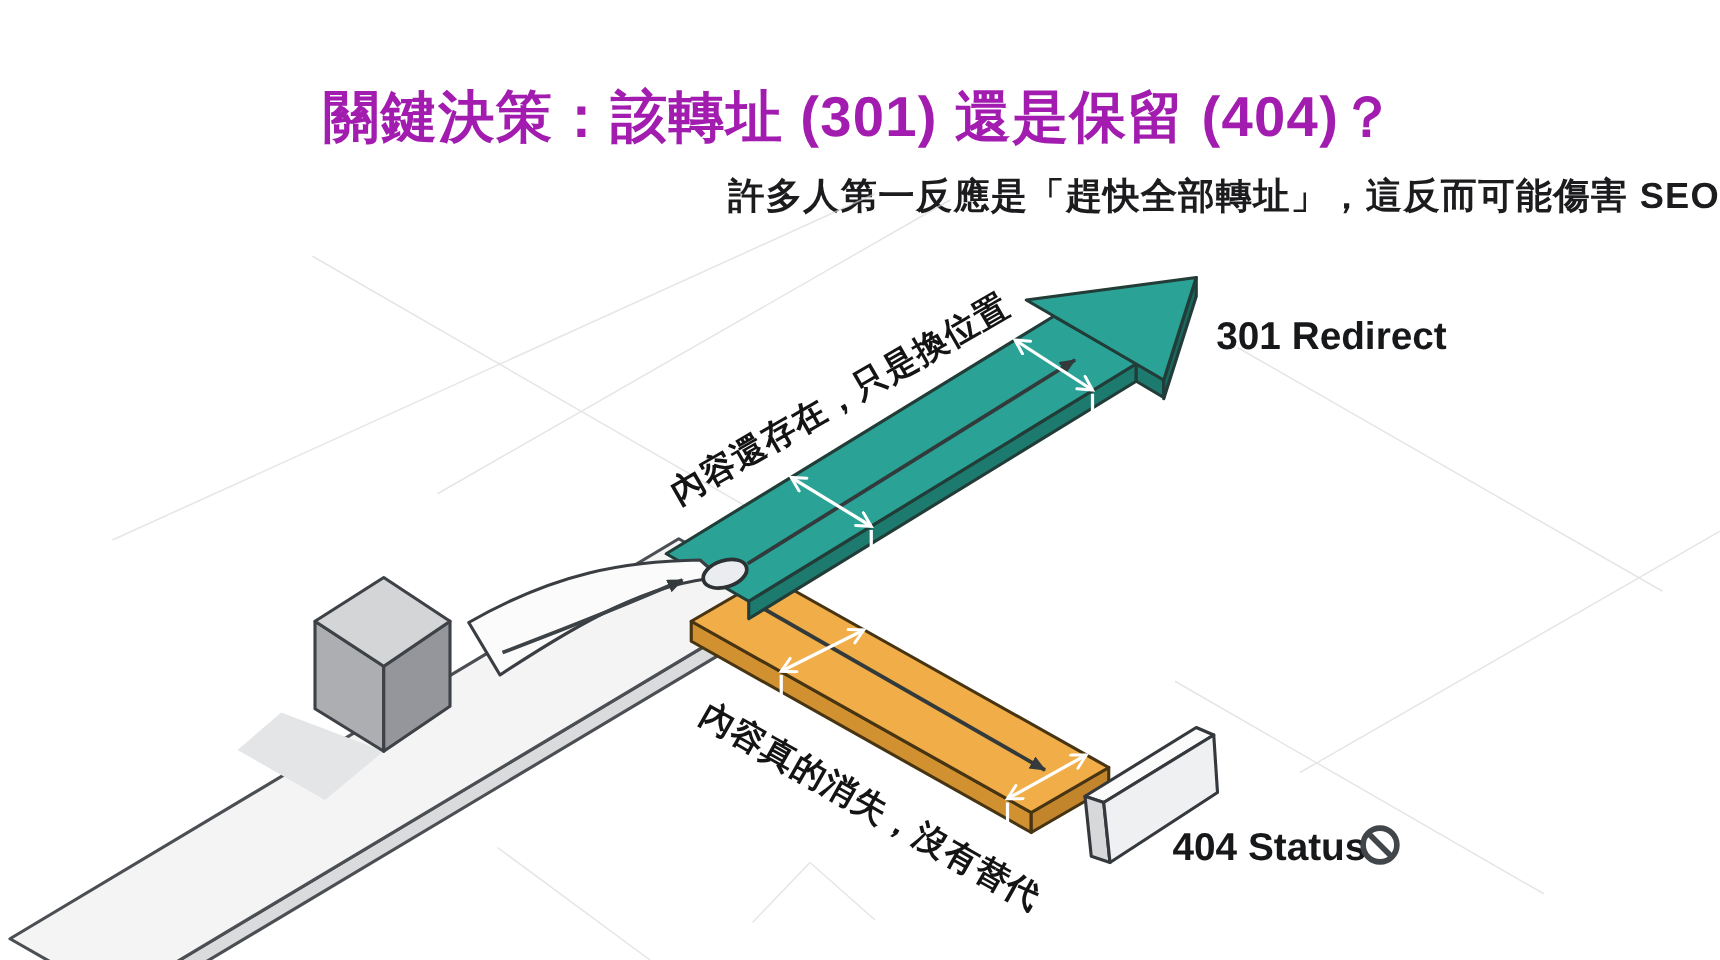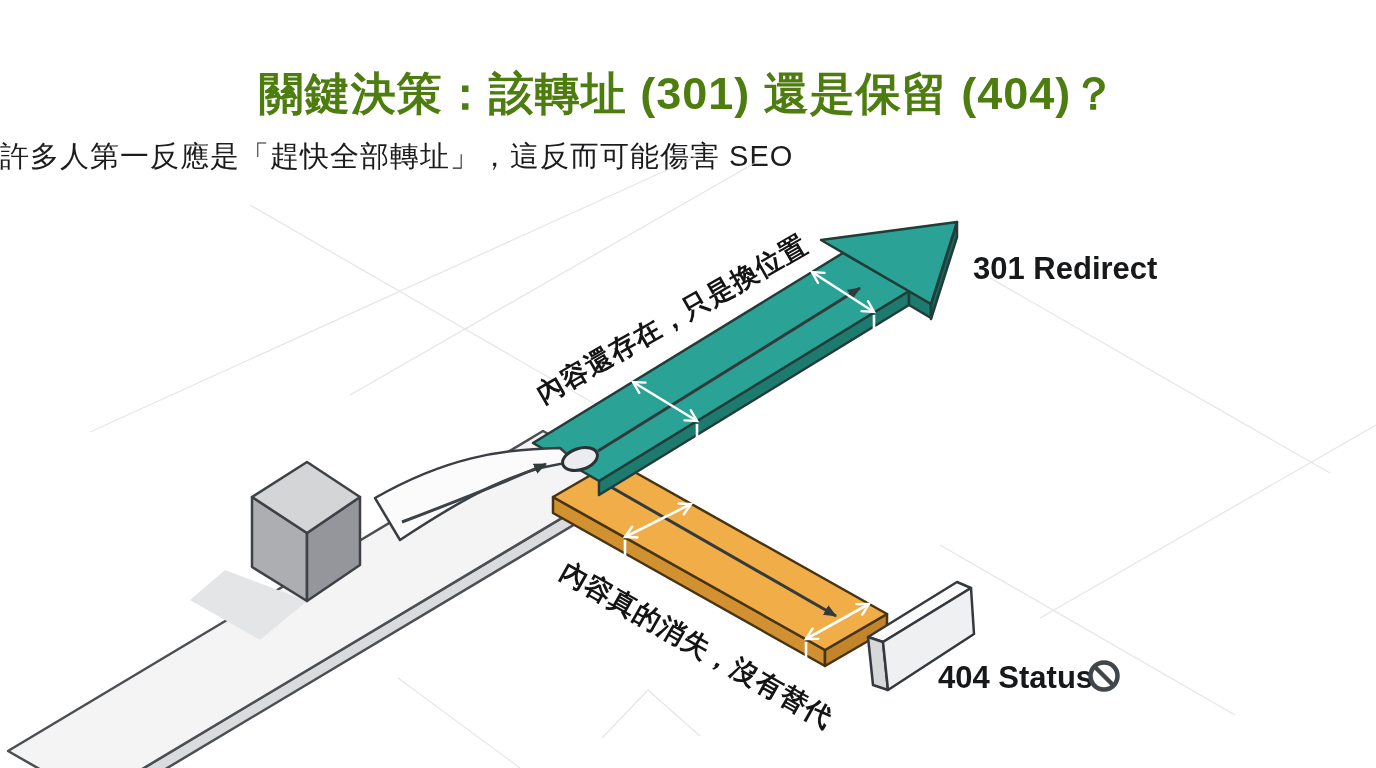--- a/index.html
+++ b/index.html
@@ -2,25 +2,25 @@
 <html><head>
 <meta charset="utf-8">
 <style>
   html,body{margin:0;padding:0;background:#fff;}
   .stage{
     position:relative;width:1376px;height:768px;overflow:hidden;
     background:#ffffff;font-family:"Liberation Sans","DejaVu Sans",sans-serif;
   }
   .title{
     position:absolute;top:64px;left:0;width:100%;text-align:center;
-    font-size:45px;font-weight:800;color:#4d7c0f;letter-spacing:1px;
+    font-size:45px;font-weight:800;color:#a21caf;letter-spacing:1px;
   }
   .subtitle{
-    position:absolute;top:137px;left:0;width:100%;text-align:left;
-    font-size:29px;font-weight:400;color:#1c1c1e;letter-spacing:1px;
+    position:absolute;top:137px;left:0;width:100%;text-align:right;
+    font-size:29px;font-weight:700;color:#1c1c1e;letter-spacing:1px;
   }
   svg{position:absolute;top:0;left:0;}
   svg text{font-family:"Liberation Sans","DejaVu Sans",sans-serif;}
   .band-label{font-size:27px;font-weight:800;fill:#141414;letter-spacing:1px;}
   .result-label{font-size:31px;font-weight:600;fill:#17181a;}
 </style>
 </head>
 <body>
 
 <div class="stage">

